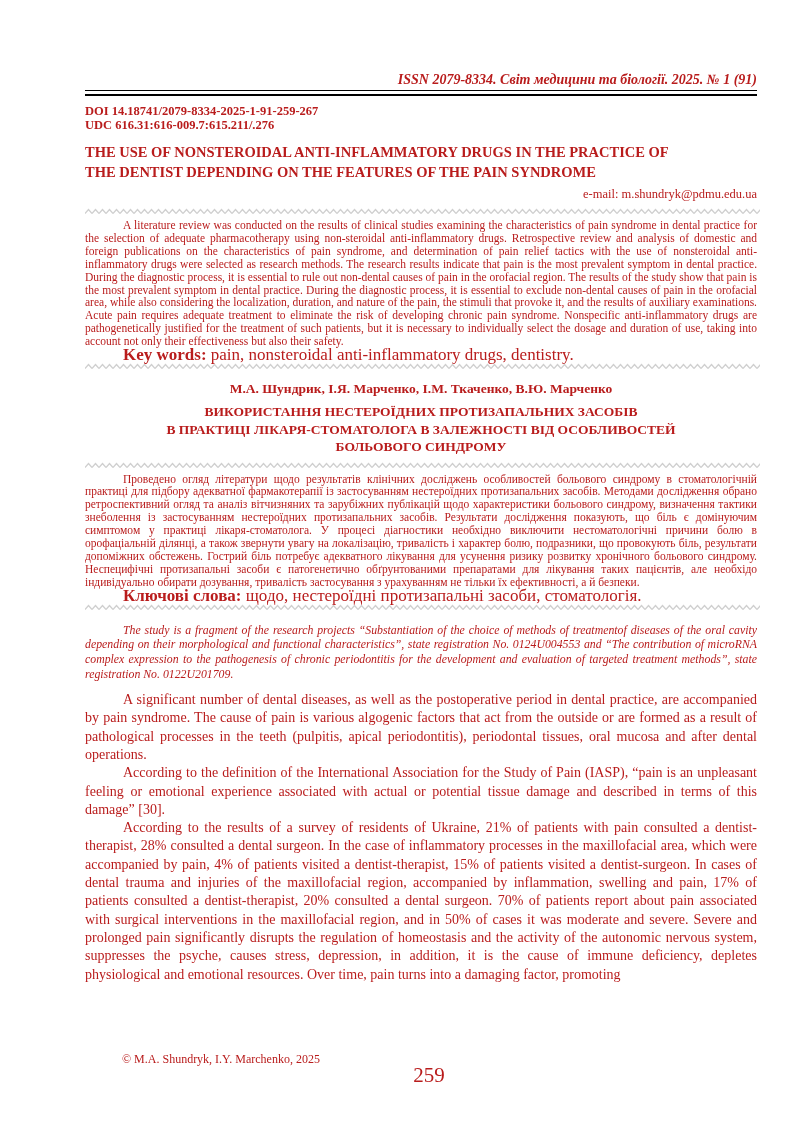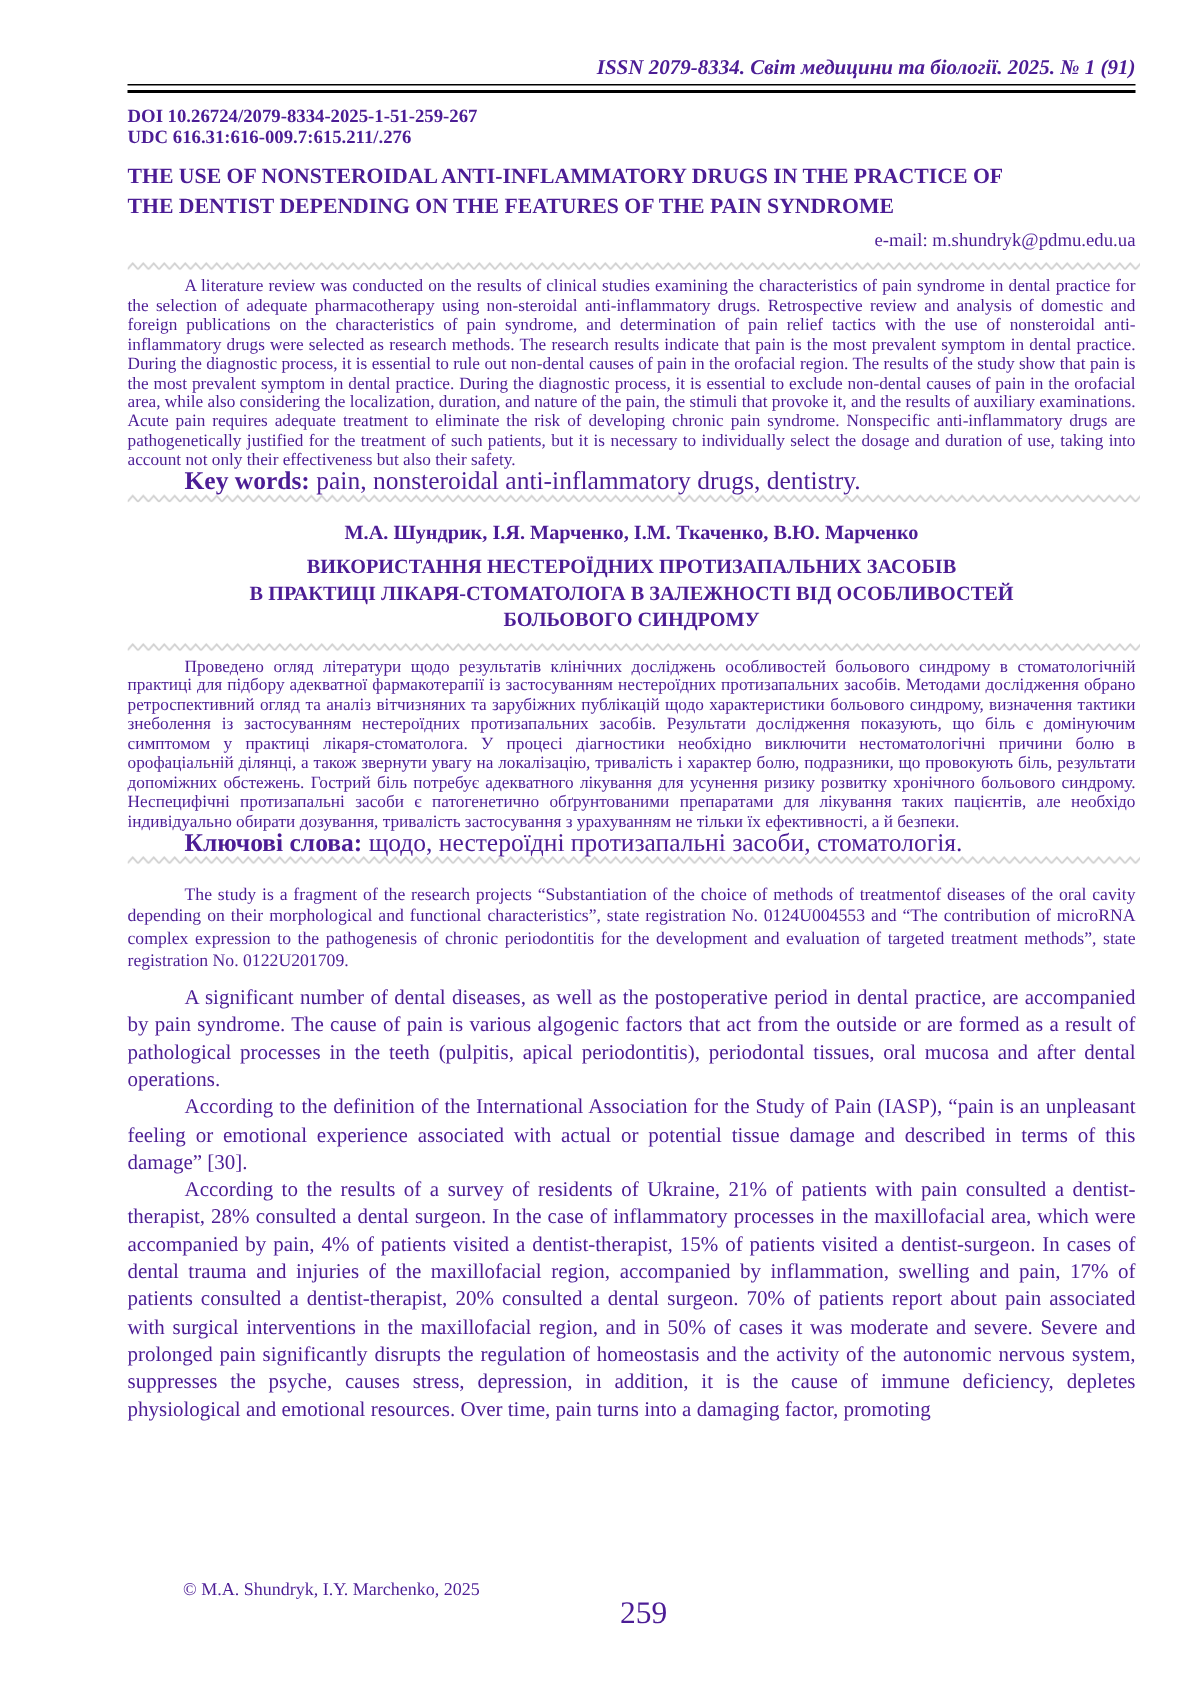--- a/index.html
+++ b/index.html
@@ -1,21 +1,21 @@
 <!DOCTYPE html>
 <html><head>
 <meta charset="utf-8">
 <style>
   html, body { margin: 0; padding: 0; background: #ffffff; }
   .page {
     width: 797px; height: 1131px;
     position: relative; overflow: hidden;
-    background: #ffffff; color: #4c1d95;
+    background: #ffffff; color: #b91c1c;
     box-sizing: border-box;
-    padding: 38px 40px 0 85px;
+    padding: 72px 40px 0 85px;
     font-family: "Liberation Serif", serif;
   }
   .issn {
     text-align: right; font-weight: bold; font-style: italic;
     font-size: 14px; line-height: 16px; white-space: nowrap;
   }
   .double-rule {
     margin-top: 2px; height: 3px;
     border-top: 1px solid #000; border-bottom: 2px solid #000;
   }
@@ -41,41 +41,41 @@
   .kw-label { font-weight: bold; }
   .authors-ua {
     margin-top: 11px; text-align: center; font-weight: bold;
     font-size: 13.5px; line-height: 16px;
   }
   .title-ua {
     margin-top: 6px; text-align: center; font-weight: bold;
     font-size: 13.5px; line-height: 17.5px;
   }
   .note {
-    margin: 12px 0 0; font-size: 11.8px;
+    margin: 12px 0 0; font-style: italic; font-size: 11.8px;
     line-height: 14.6px; text-align: justify; text-indent: 38px;
   }
   .body-p {
     margin: 0; font-size: 14px; line-height: 18.3px;
     text-align: justify; text-indent: 38px;
   }
   .body-p.first { margin-top: 10px; }
   .footer { position: absolute; left: 85px; right: 24px; top: 1052px; }
   .copyright { font-size: 12px; line-height: 14px; padding-left: 37px; }
   .pagenum { text-align: center; font-size: 21px; line-height: 17px; margin-top: 1px; }
 </style>
 </head>
 <body>
 
 <div class="page">
 
   <div class="issn">ISSN 2079-8334. Світ медицини та біології. 2025. № 1 (91)</div>
   <div class="double-rule"></div>
 
-  <div class="doi">DOI 10.26724/2079-8334-2025-1-51-259-267</div>
+  <div class="doi">DOI 14.18741/2079-8334-2025-1-91-259-267</div>
   <div class="udc">UDC 616.31:616-009.7:615.211/.276</div>
 
 
   <div class="title-en">
     <div>THE USE OF NONSTEROIDAL ANTI-INFLAMMATORY DRUGS IN THE PRACTICE OF</div>
     <div>THE DENTIST DEPENDING ON THE FEATURES OF THE PAIN SYNDROME</div>
   </div>
 
   <div class="email">e-mail: m.shundryk@pdmu.edu.ua</div>
 

